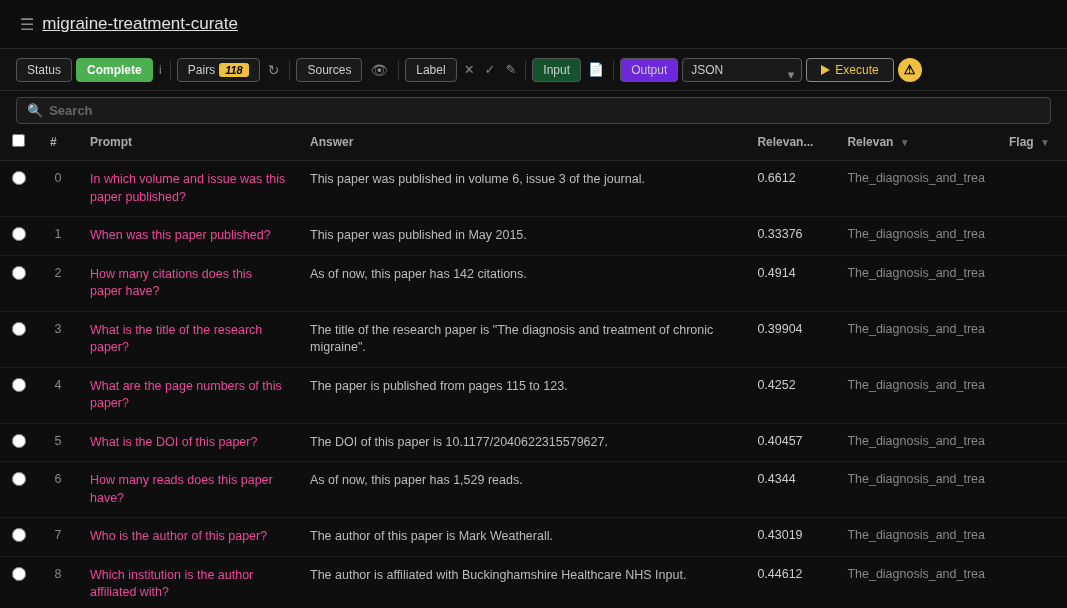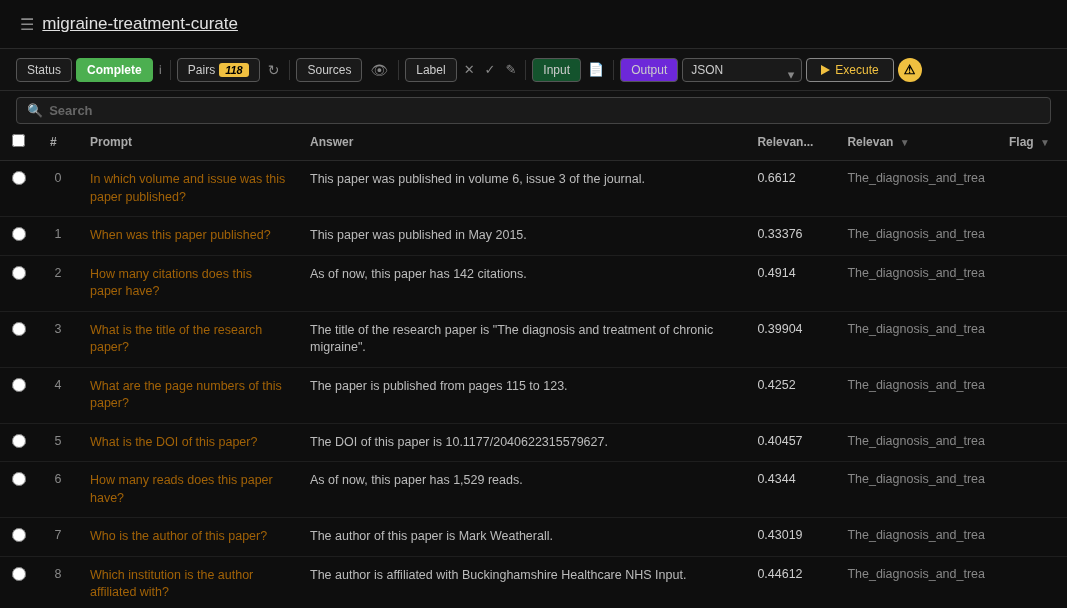--- a/index.html
+++ b/index.html
@@ -232,21 +232,21 @@
     .row-radio {
       width: 14px;
       height: 14px;
       accent-color: #f0c040;
       cursor: pointer;
     }
     .row-num {
       color: #888;
       text-align: center;
     }
-    .prompt-text { color: #a16207; line-height: 1.4; text-align: right; }
+    .prompt-text { color: #ec4899; line-height: 1.4; text-align: right; }
     .answer-text { color: #bbb; line-height: 1.4; }
     .relev-val { color: #ccc; }
     .filename-val { color: #888; white-space: nowrap; overflow: hidden; text-overflow: ellipsis; max-width: 140px; display: block; }
     .sort-icon { margin-left: 3px; font-size: 10px; color: #666; }
   </style>
 </head>
 <body>
 
 <div class="header">
   <span class="header-icon">☰</span>

